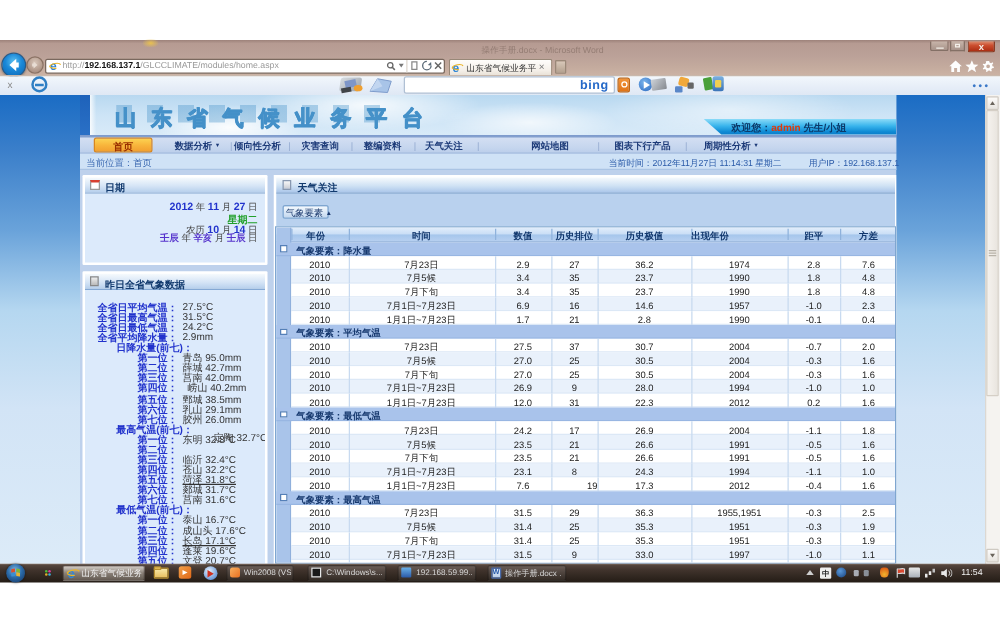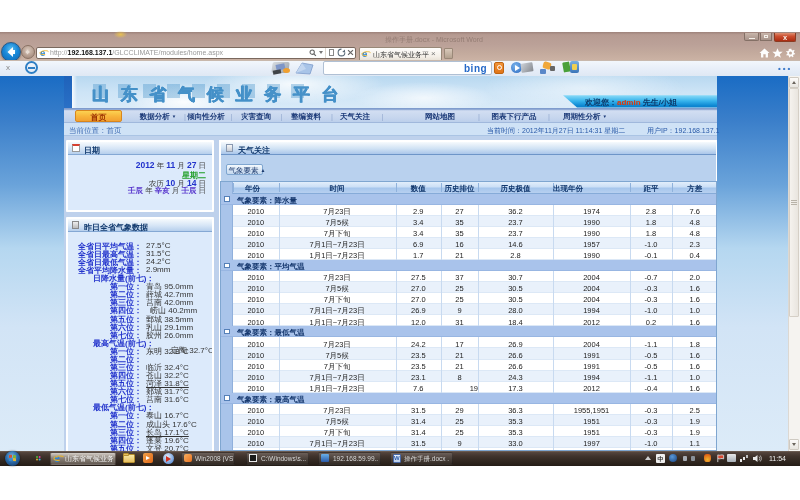--- a/index.html
+++ b/index.html
@@ -401,21 +401,21 @@
         <div style="position:absolute;left:451px;top:124.49999999999999px;width:45.5px;text-align:center;font-size:7.5px;color:#222;white-space:nowrap;">1.0</div>
         <div style="position:absolute;left:12px;top:133.35px;width:484.5px;height:11.05px;background:#ffffff;border-bottom:1px solid #dce8f6;"></div>
         <div style="position:absolute;left:12px;top:135.54999999999998px;width:45.5px;text-align:center;font-size:7.5px;color:#222;white-space:nowrap;">2010</div>
         <div style="position:absolute;left:57.5px;top:133.35px;width:1px;height:11.05px;background:#c8daf0;"></div>
         <div style="position:absolute;left:57.5px;top:135.54999999999998px;width:117.19999999999999px;text-align:center;font-size:7.5px;color:#222;white-space:nowrap;">1月1日~7月23日</div>
         <div style="position:absolute;left:174.7px;top:133.35px;width:1px;height:11.05px;background:#c8daf0;"></div>
         <div style="position:absolute;left:174.7px;top:135.54999999999998px;width:45.30000000000001px;text-align:center;font-size:7.5px;color:#222;white-space:nowrap;">12.0</div>
         <div style="position:absolute;left:220px;top:133.35px;width:1px;height:11.05px;background:#c8daf0;"></div>
         <div style="position:absolute;left:220px;top:135.54999999999998px;width:37px;text-align:center;font-size:7.5px;color:#222;white-space:nowrap;">31</div>
         <div style="position:absolute;left:257px;top:133.35px;width:1px;height:11.05px;background:#c8daf0;"></div>
-        <div style="position:absolute;left:257px;top:135.54999999999998px;width:75px;text-align:center;font-size:7.5px;color:#222;white-space:nowrap;">18.4</div>
+        <div style="position:absolute;left:257px;top:135.54999999999998px;width:75px;text-align:center;font-size:7.5px;color:#222;white-space:nowrap;">22.3</div>
         <div style="position:absolute;left:332px;top:133.35px;width:1px;height:11.05px;background:#c8daf0;"></div>
         <div style="position:absolute;left:332px;top:135.54999999999998px;width:77px;text-align:center;font-size:7.5px;color:#222;white-space:nowrap;">2012</div>
         <div style="position:absolute;left:409px;top:133.35px;width:1px;height:11.05px;background:#c8daf0;"></div>
         <div style="position:absolute;left:409px;top:135.54999999999998px;width:42px;text-align:center;font-size:7.5px;color:#222;white-space:nowrap;">0.2</div>
         <div style="position:absolute;left:451px;top:133.35px;width:1px;height:11.05px;background:#c8daf0;"></div>
         <div style="position:absolute;left:451px;top:135.54999999999998px;width:45.5px;text-align:center;font-size:7.5px;color:#222;white-space:nowrap;">1.6</div>
         <div style="position:absolute;left:0;top:144.4px;width:496.5px;height:11.05px;background:#a9c3eb;border-bottom:1px solid #98b6e2;"></div>
         <div style="position:absolute;left:3px;top:146.9px;width:5.5px;height:5.5px;background:#fff;border:1px solid #5580b8;"></div>
         <div style="position:absolute;left:16px;top:146.4px;font-size:7.5px;font-weight:bold;color:#16386e;white-space:nowrap;">气象要素：最低气温</div>
         <div style="position:absolute;left:12px;top:155.45000000000002px;width:484.5px;height:11.05px;background:#ffffff;border-bottom:1px solid #dce8f6;"></div>

